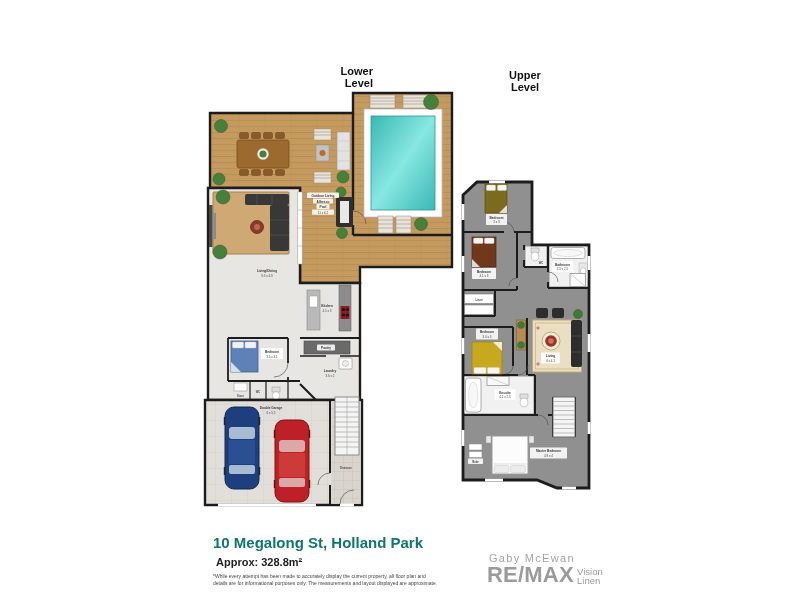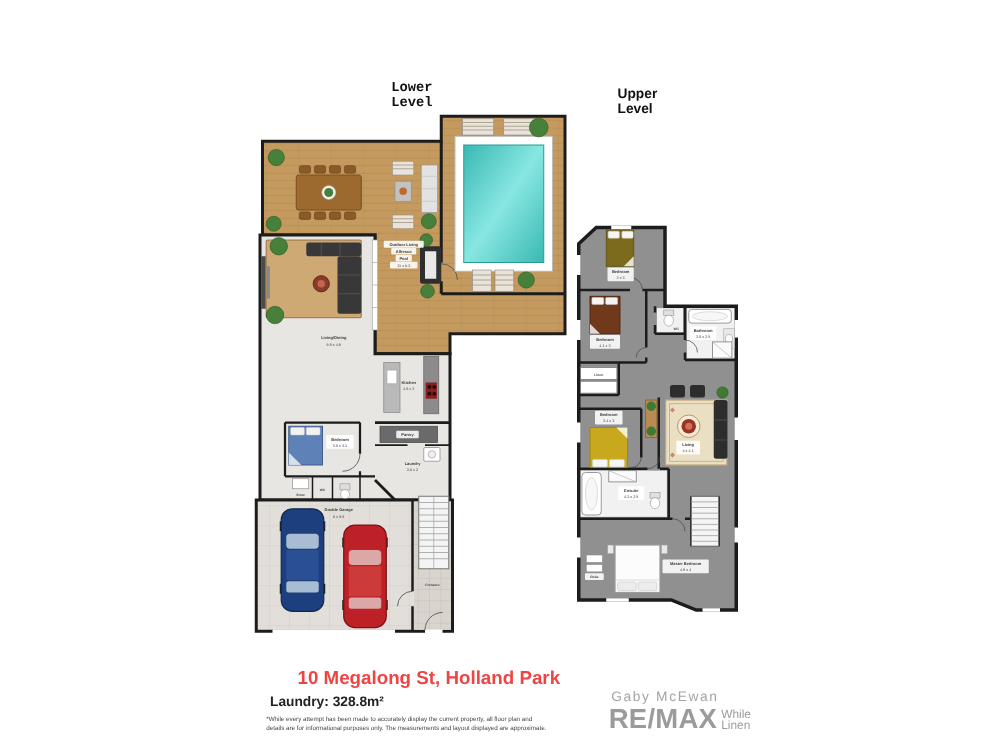--- a/index.html
+++ b/index.html
@@ -1,27 +1,27 @@
 <!DOCTYPE html>
 <html><head>
 <meta charset="utf-8">
 <style>
   html,body{margin:0;padding:0;background:#fff;}
   .page{position:relative;width:800px;height:600px;background:#fff;overflow:hidden;
         font-family:"Liberation Sans",sans-serif;}
   .lvl-title{position:absolute;font-weight:bold;font-size:11px;color:#111;}
-  #lower-title{left:313px;top:65px;width:60px;text-align:left;font-family:Liberation Mono, monospace;}
-  #upper-title{left:494px;top:69px;width:62px;text-align:left;}
+  #lower-title{left:313px;top:65px;width:60px;text-align:right;}
+  #upper-title{left:494px;top:69px;width:62px;text-align:center;}
   svg{position:absolute;}
   svg text{font-family:"Liberation Sans",sans-serif;fill:#333;}
   .room-name{font-size:3.2px;font-weight:bold;fill:#3a3a3a;}
   .room-dims{font-size:3px;fill:#4a4a4a;}
   .tiny{font-size:2.7px;fill:#4a4a4a;font-weight:bold;}
   .chip{fill:#ffffff;opacity:0.88;}
-  .footer-address{position:absolute;left:213px;top:534px;font-size:15px;font-weight:bold;color:#ef4444;margin-left:25px;}
+  .footer-address{position:absolute;left:213px;top:534px;font-size:15px;font-weight:bold;color:#0f766e;}
   .footer-area{position:absolute;left:216px;top:556px;font-size:11px;font-weight:bold;color:#222;}
   .footer-disclaimer{position:absolute;left:213px;top:573px;font-size:5px;color:#444;line-height:7px;width:260px;}
   .brand-agent{position:absolute;left:489px;top:552px;font-size:11px;color:#a4a4a4;letter-spacing:1.3px;}
   .brand-logo{position:absolute;left:487px;top:562px;font-size:22px;font-weight:bold;color:#9b9b9b;letter-spacing:0.2px;}
   .brand-suffix{position:absolute;left:577px;top:567px;font-size:9.5px;color:#9b9b9b;line-height:9px;}
 </style>
 </head>
 <body>
 
 <div class="page">
@@ -382,26 +382,26 @@
       <g>
         <rect x="9" y="276" width="13" height="6" fill="#ffffff" stroke="#888888" stroke-width="0.5"></rect>
         <rect x="9" y="283.5" width="13" height="6" fill="#ffffff" stroke="#888888" stroke-width="0.5"></rect>
         <rect class="chip" x="8" y="290.5" width="15" height="5.5" rx="0.8"></rect>
         <text class="tiny" x="15.5" y="294.8" text-anchor="middle">Robe</text>
       </g>
     </g>
   </svg>
 
   <div class="footer-address">10 Megalong St, Holland Park</div>
-  <div class="footer-area">Laundry: 328.8m²</div>
+  <div class="footer-area">Approx: 328.8m²</div>
   <div class="footer-disclaimer">
     <span>*While every attempt has been made to accurately display the current property, all floor plan and</span><br>
     <span>details are for informational purposes only. The measurements and layout displayed are approximate.</span>
   </div>
 
   <div class="brand-agent">Gaby McEwan</div>
   <div class="brand-logo">RE/MAX</div>
   <div class="brand-suffix">
-    <span>While</span><br>
+    <span>Vision</span><br>
     <span>Linen</span>
   </div>
 
 </div>
 
 </body></html>

